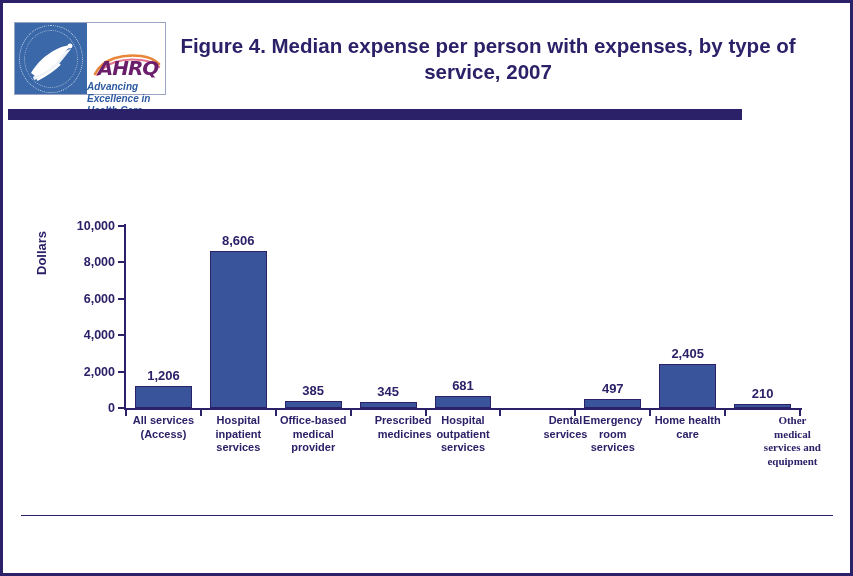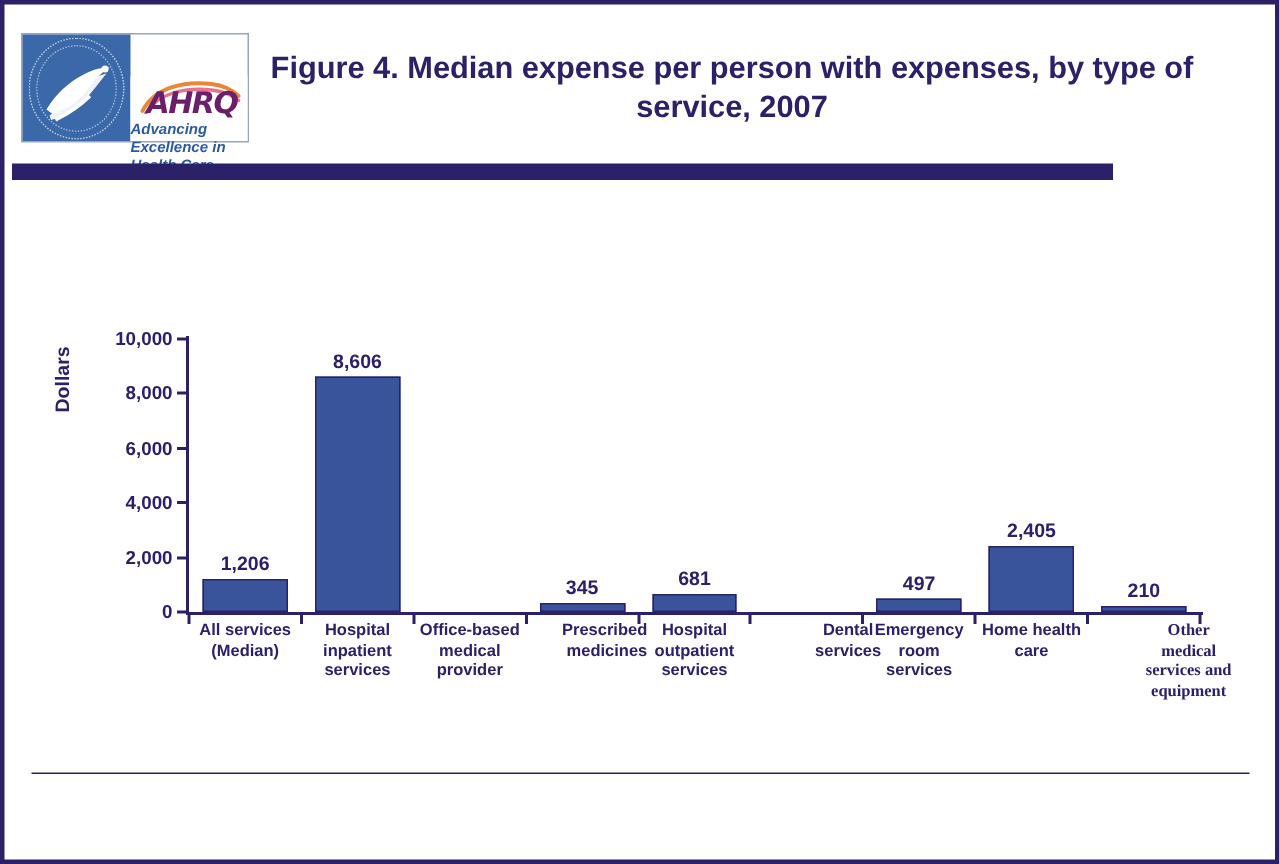--- a/index.html
+++ b/index.html
@@ -288,33 +288,37 @@
       <div class="y-tick" style="top: 141.4px;"></div>
       <div style="position: absolute; top: 142.4px; left: 0px; width: 112px; text-align: right; transform: translateY(-50%); font-size: 12.5px; font-weight: bold; color: rgb(43, 33, 104); font-family: &quot;Liberation Sans&quot;, sans-serif;">8,000</div>
       <div class="y-tick" style="top: 105px;"></div>
       <div style="position: absolute; top: 106px; left: 0px; width: 112px; text-align: right; transform: translateY(-50%); font-size: 12.5px; font-weight: bold; color: rgb(43, 33, 104); font-family: &quot;Liberation Sans&quot;, sans-serif;">10,000</div>
       <div class="bar-slot" style="left: 123px; width: 74.8889px; top: 106px; height: 182px;">
         <div class="bar" style="height: 21.9492px; background: rgb(58, 84, 156); border-color: rgb(43, 33, 104);"></div>
         <div class="bar-value" style="bottom: 24.9492px;">1,206</div>
       </div>
       <div class="cat-label" style="left: 117px; width: 86.8889px;">
         <div>All services</div>
-        <div>(Median)</div>
+        <div>(Access)</div>
       </div>
       <div class="x-tick" style="left: 196.889px;"></div>
       <div class="bar-slot" style="left: 197.889px; width: 74.8889px; top: 106px; height: 182px;">
         <div class="bar" style="height: 156.629px; background: rgb(58, 84, 156); border-color: rgb(43, 33, 104);"></div>
         <div class="bar-value" style="bottom: 159.629px;">8,606</div>
       </div>
       <div class="cat-label" style="left: 191.889px; width: 86.8889px;">
         <div>Hospital</div>
         <div>inpatient</div>
         <div>services</div>
       </div>
       <div class="x-tick" style="left: 271.778px;"></div>
+      <div class="bar-slot" style="left: 272.778px; width: 74.8889px; top: 106px; height: 182px;">
+        <div class="bar" style="height: 7.007px; background: rgb(58, 84, 156); border-color: rgb(43, 33, 104);"></div>
+        <div class="bar-value" style="bottom: 10.007px;">385</div>
+      </div>
       <div class="cat-label" style="left: 266.778px; width: 86.8889px;">
         <div>Office-based</div>
         <div>medical</div>
         <div>provider</div>
       </div>
       <div class="x-tick" style="left: 346.667px;"></div>
       <div class="bar-slot" style="left: 347.667px; width: 74.8889px; top: 106px; height: 182px;">
         <div class="bar" style="height: 6.279px; background: rgb(58, 84, 156); border-color: rgb(43, 33, 104);"></div>
         <div class="bar-value" style="bottom: 9.279px;">345</div>
       </div>

